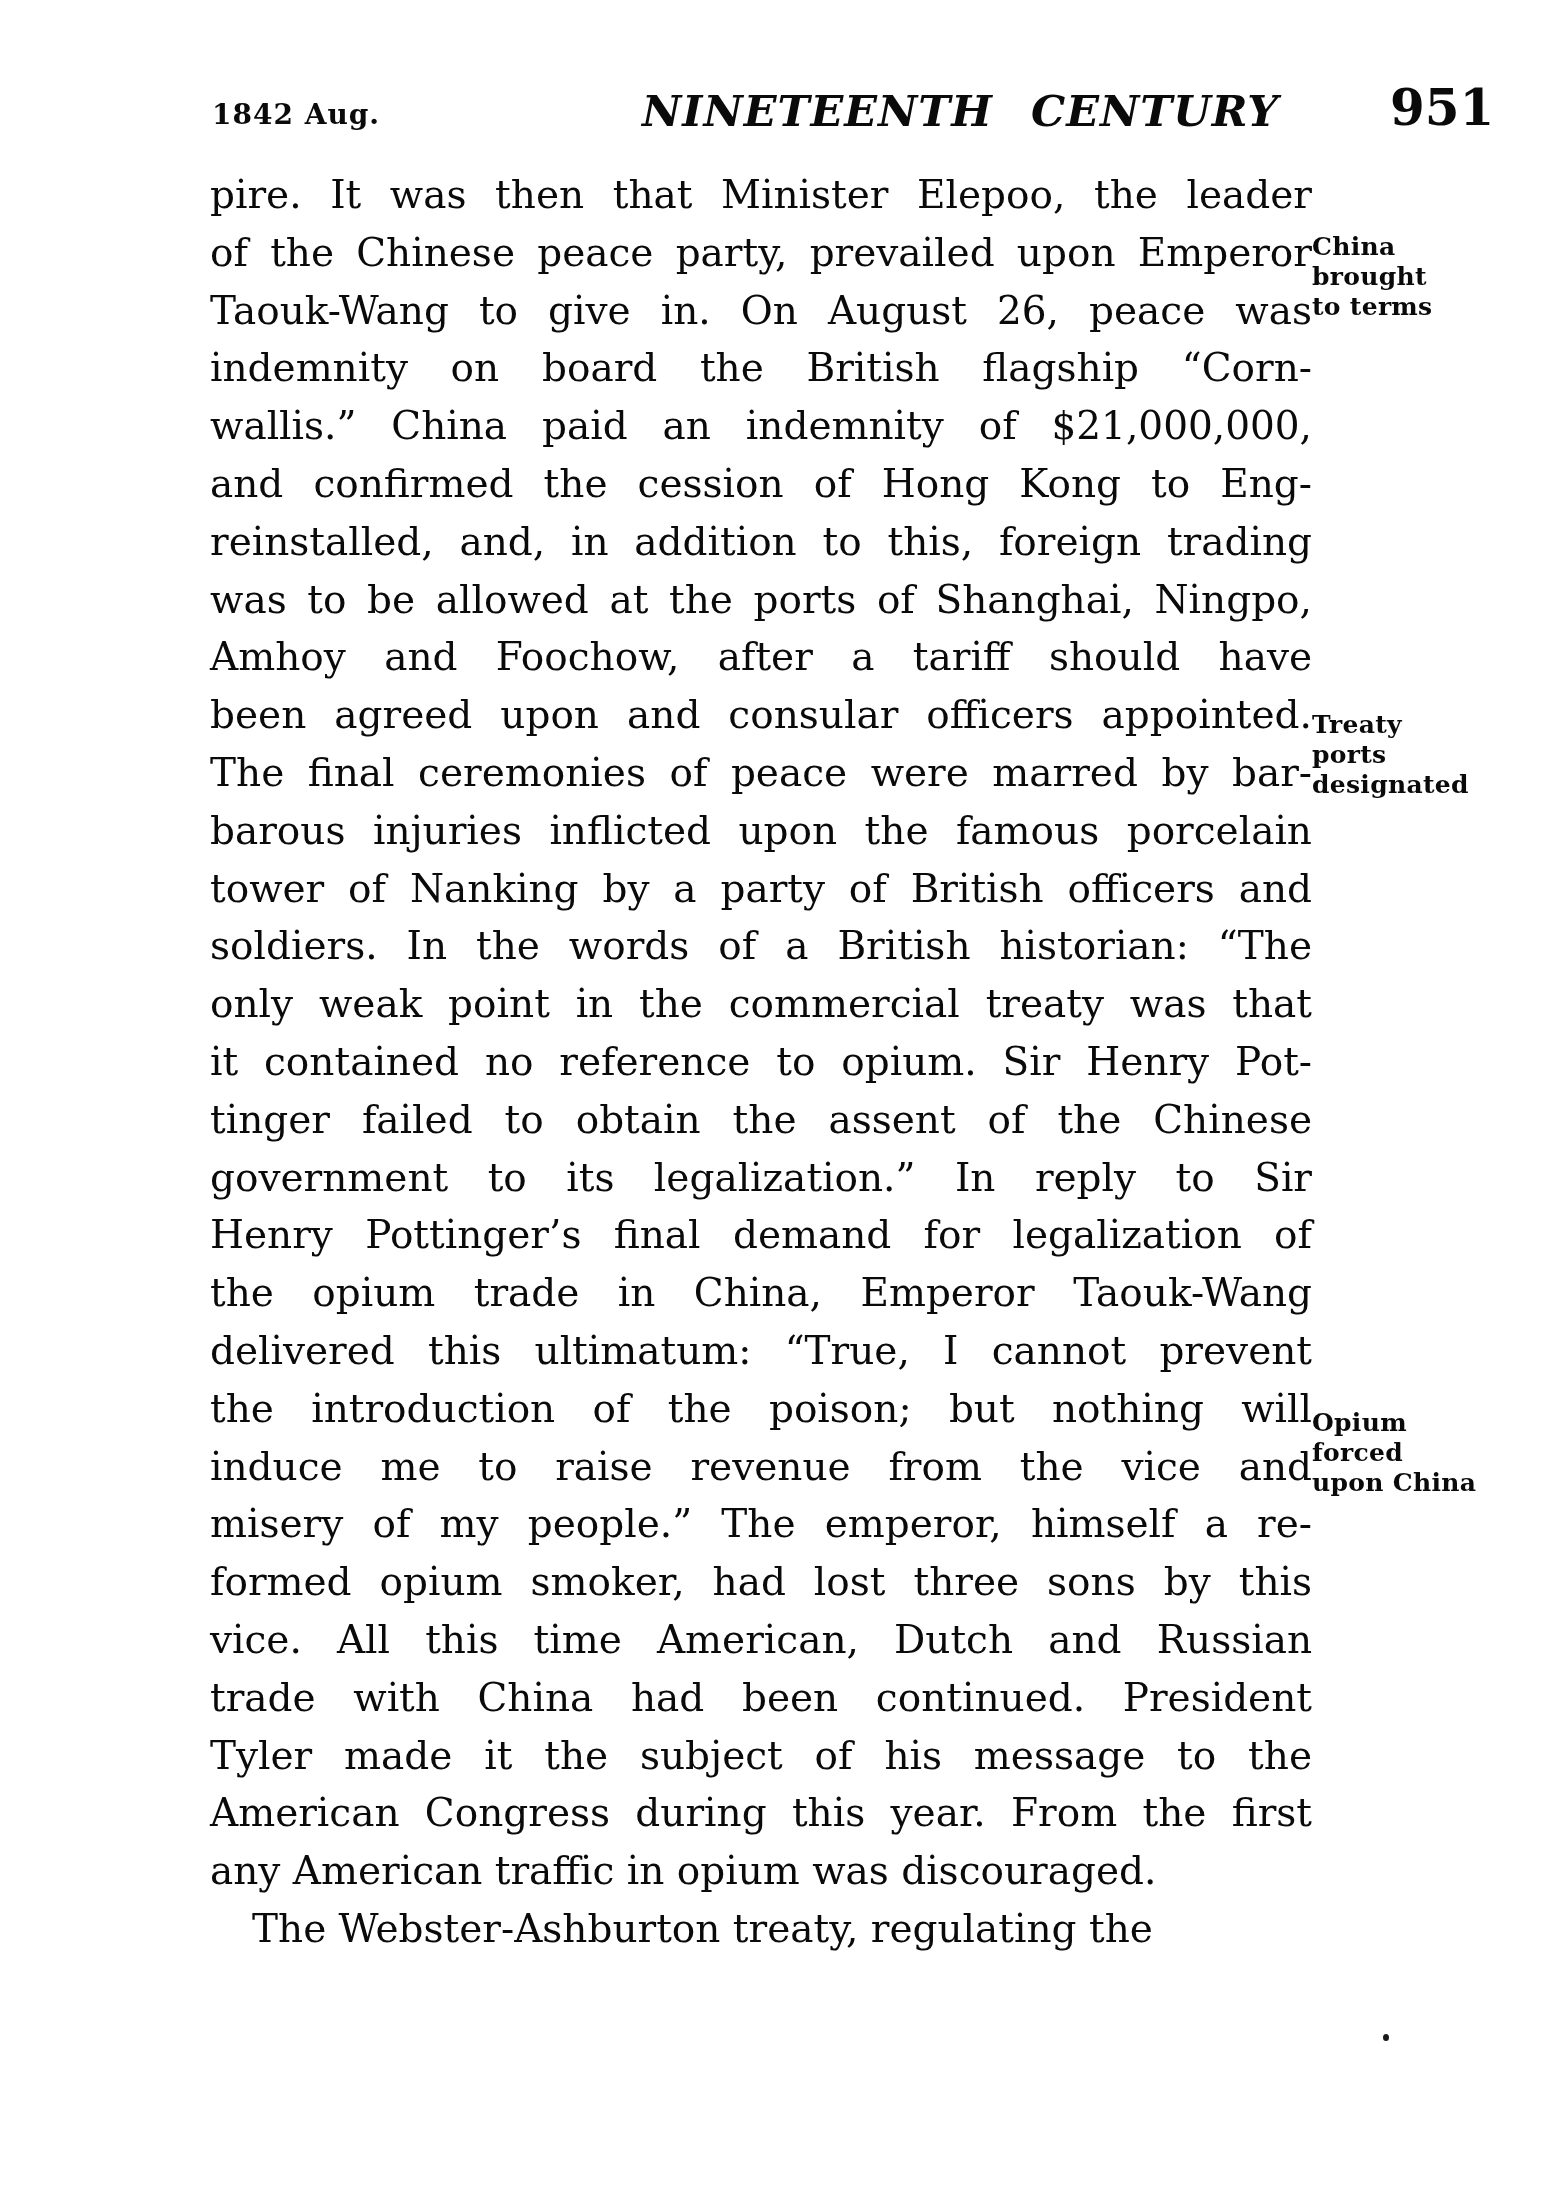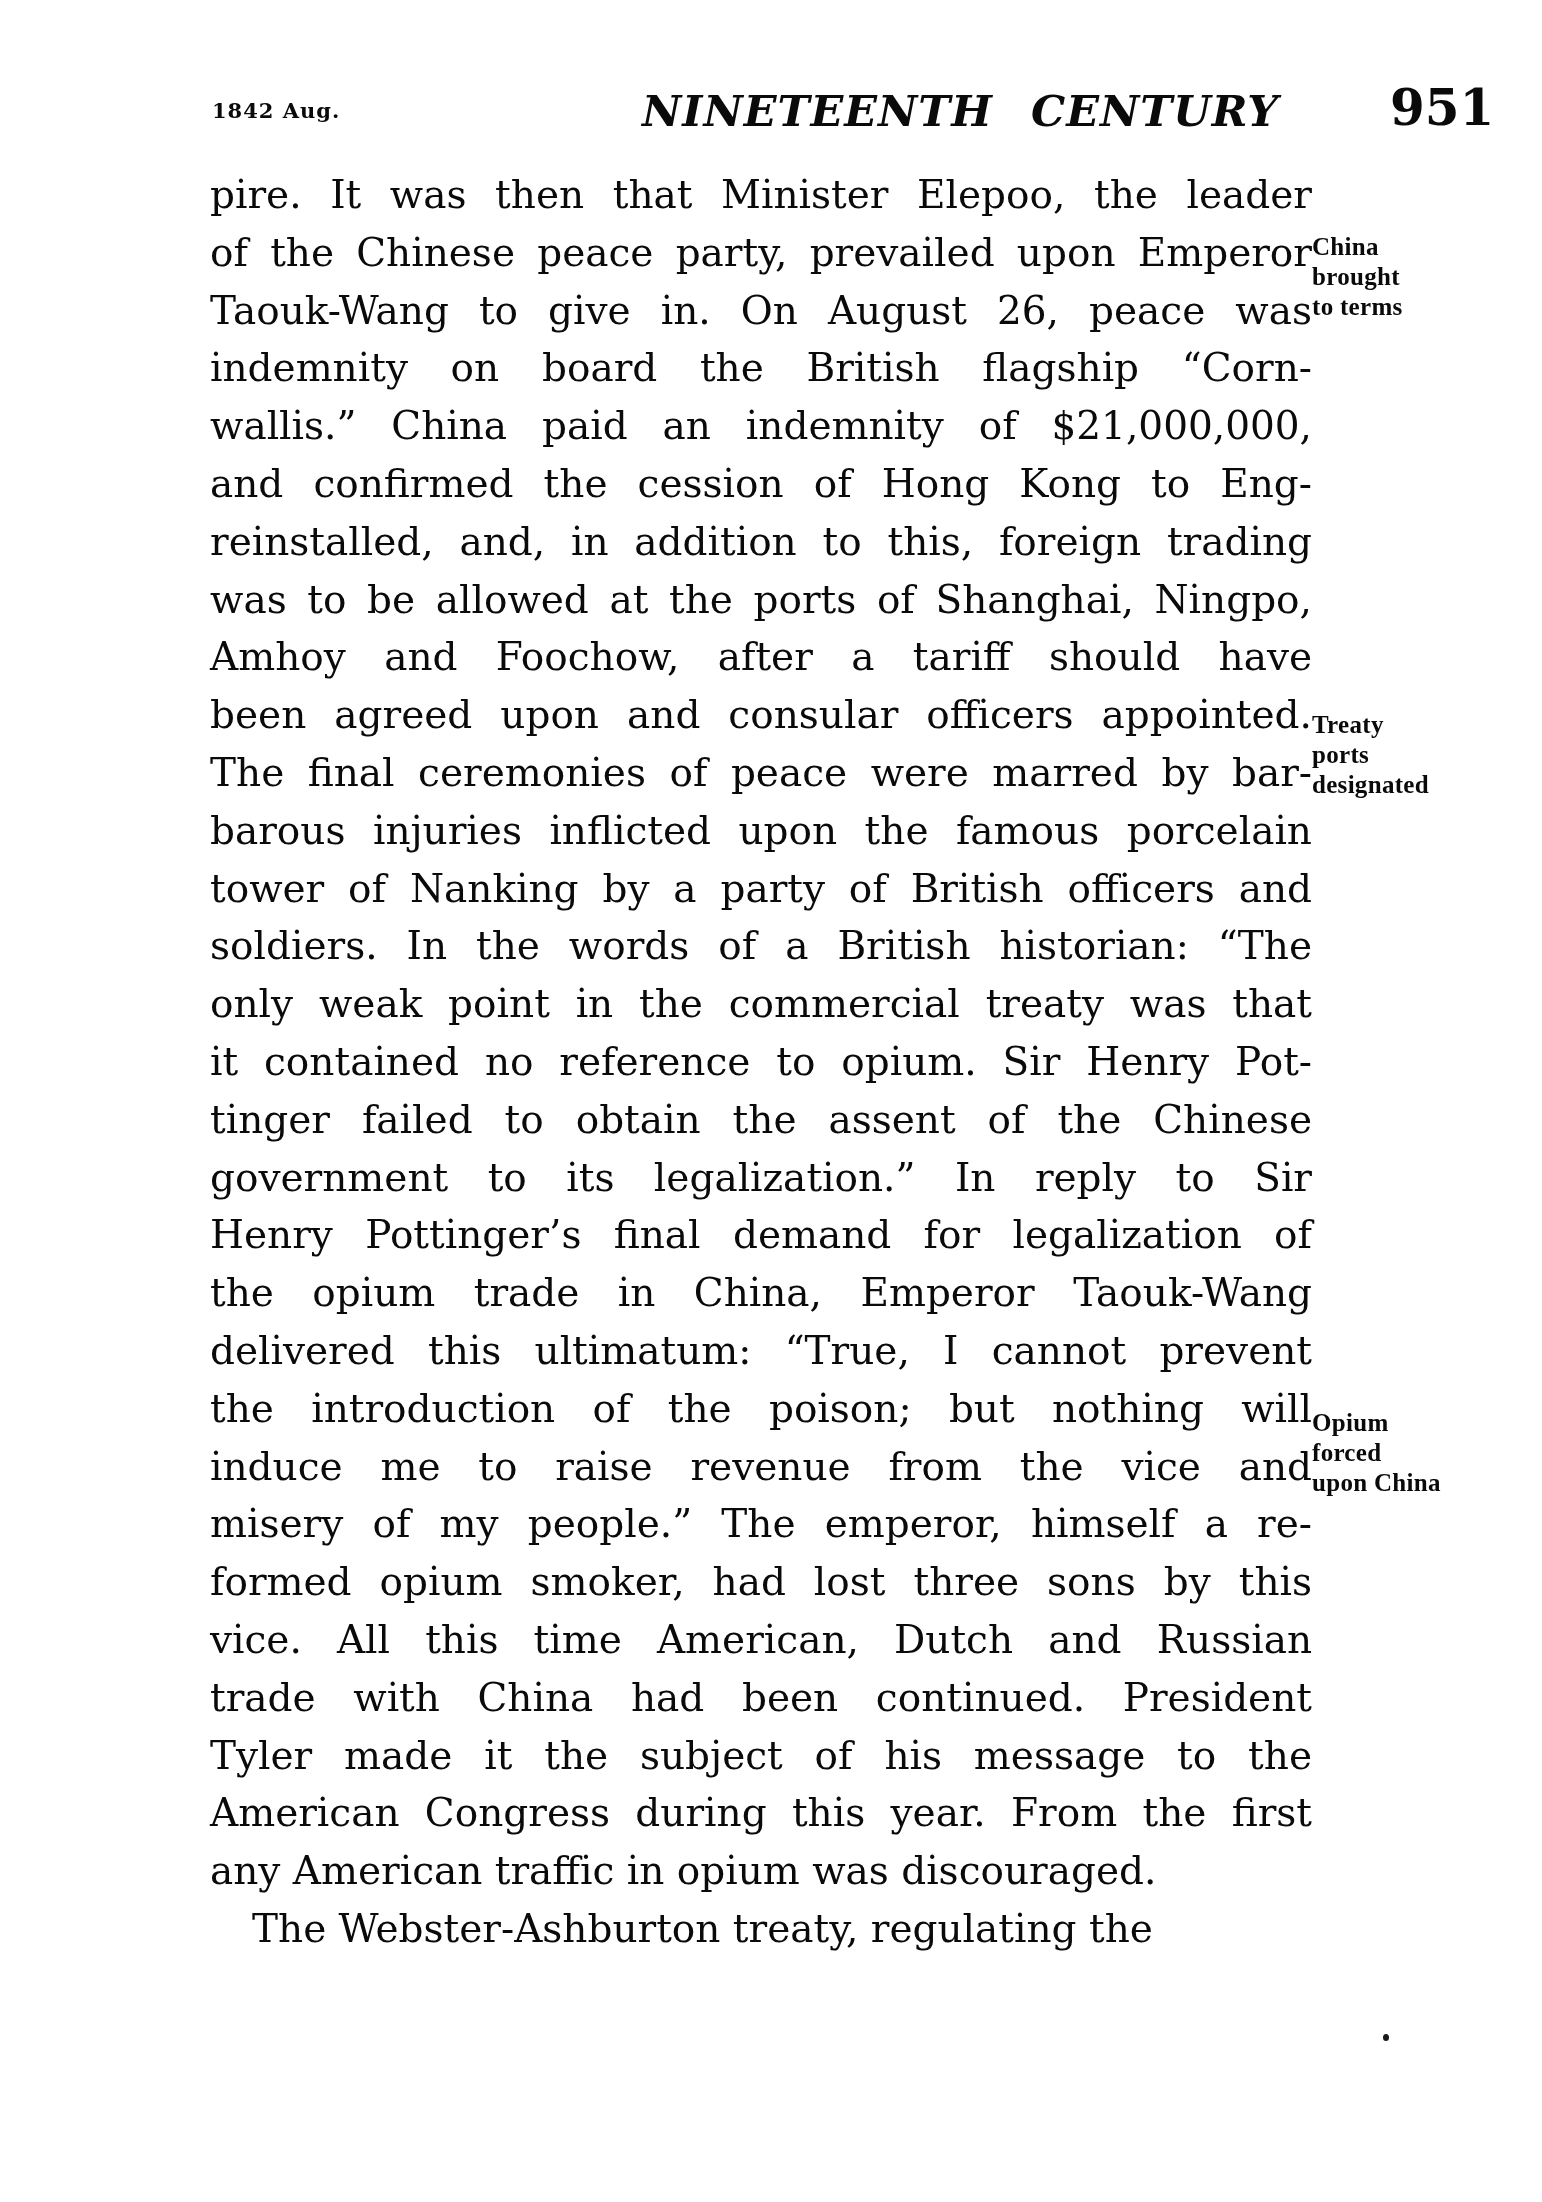--- a/index.html
+++ b/index.html
@@ -9,21 +9,21 @@
     position: relative;
     font-family: "DejaVu Serif", "Liberation Serif", serif;
     color: #0a0a0a;
     overflow: hidden;
   }
   .page { position: absolute; inset: 0; }
 
   
   .running-date {
     position: absolute; left: 212px; top: 98px;
-    font-size: 21px; font-weight: bold; letter-spacing: 1px;
+    font-size: 28px; font-weight: bold; letter-spacing: 1px;
     white-space: nowrap;
   }
   .running-title {
     position: absolute; left: 642px; top: 86px;
     font-size: 43px; font-style: italic; font-weight: bold;
     letter-spacing: 1px; word-spacing: 22px;
     white-space: nowrap;
   }
   .page-number {
     position: absolute; left: 1390px; top: 78px;
@@ -42,21 +42,21 @@
   }
   .line.flush { text-align: right; text-align-last: left; }
   .line.indent { text-indent: 42px; }
 
   
   .margin-note {
     position: absolute; left: 1312px; width: 220px;
     font-size: 25px; line-height: 30px; font-weight: bold;
     letter-spacing: 0.3px;
   }
-  .margin-note .note-line { white-space: nowrap; font-family: Liberation Serif, serif; }
+  .margin-note .note-line { white-space: nowrap; }
   .note-1 { top: 232px; }
   .note-2 { top: 710px; }
   .note-3 { top: 1408px; }
 
   .stray-dot {
     position: absolute; left: 1383px; top: 2034px;
     width: 6px; height: 7px; background: #1a1a1a; border-radius: 50%;
   }
 </style>
 </head>

